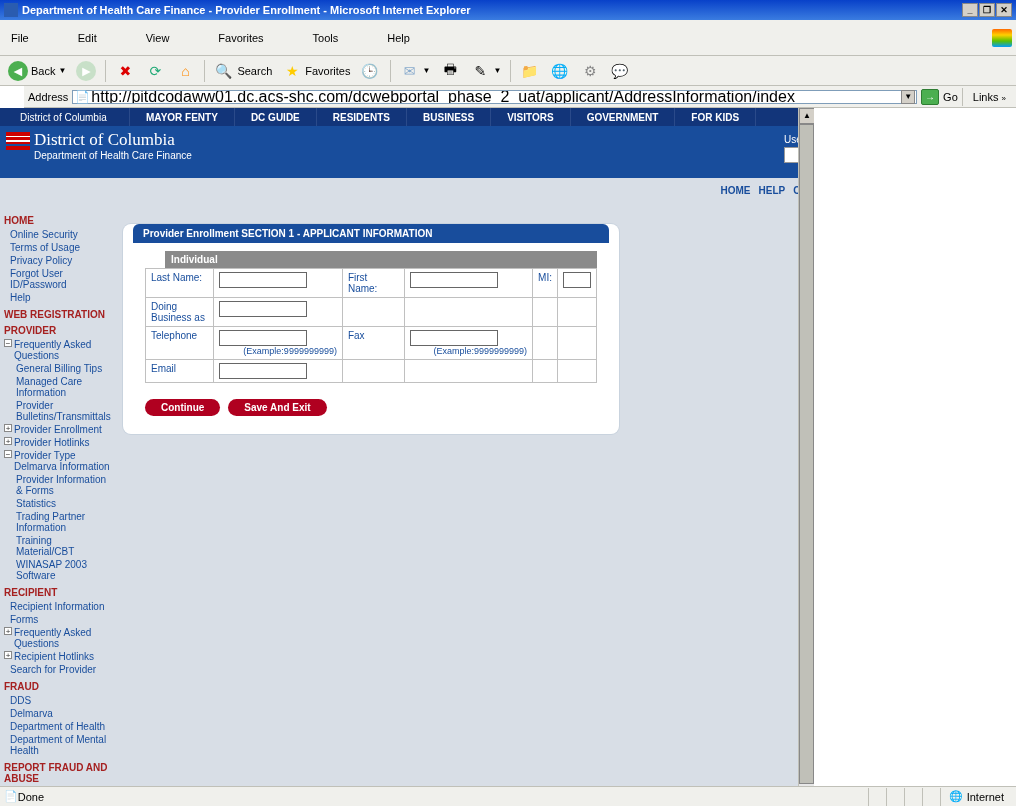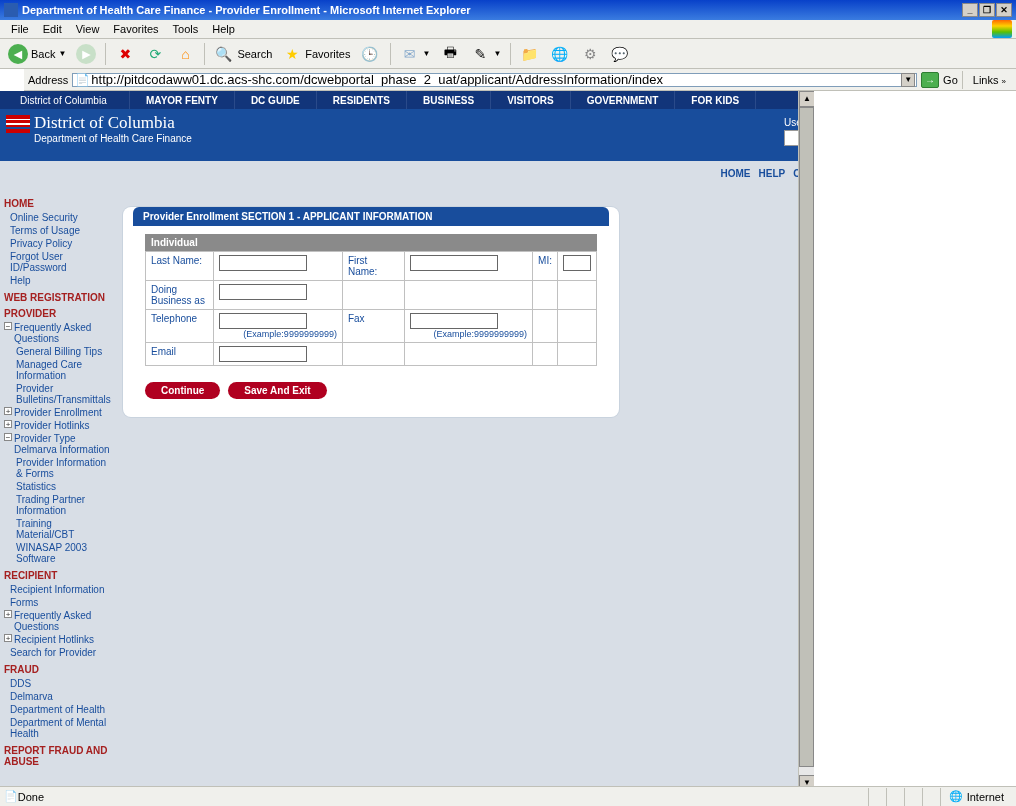--- a/index.html
+++ b/index.html
@@ -5,34 +5,34 @@
 * { margin: 0; padding: 0; box-sizing: border-box; }
 body { font-family: Tahoma, Arial, sans-serif; font-size: 11px; background: #fff; overflow: hidden; }
 
 
 .titlebar { background: linear-gradient(#0841c9, #3a7ce0); color: #fff; height: 20px; display: flex; align-items: center; padding: 0 4px; font-weight: bold; font-size: 11px; }
 .titlebar-icon { width: 14px; height: 14px; background: #2a5cb0; margin-right: 4px; }
 .titlebar-spacer { flex: 1; }
 .titlebar-btn { width: 16px; height: 14px; background: #d4d0c8; border: 1px solid #888; margin-left: 1px; display: flex; align-items: center; justify-content: center; font-size: 9px; cursor: pointer; color: #000; }
 
 
-.menubar { background: #f0f0ec; height: 19px; display: flex; align-items: center; padding: 0 4px; border-bottom: 1px solid #c0c0b8; }
+.menubar { background: #f0f0ec; height: 36px; display: flex; align-items: center; padding: 0 4px; border-bottom: 1px solid #c0c0b8; gap: 35px; }
 .menu-item { padding: 2px 7px; cursor: pointer; }
 .menubar-flag { width: 20px; height: 18px; margin-left: auto; background: linear-gradient(#ff6a00, #ffd000, #5ac000, #009cff); border-radius: 2px; }
 
 
 .toolbar { background: #f0f0ec; height: 30px; display: flex; align-items: center; padding: 0 4px; border-bottom: 1px solid #c0c0b8; gap: 2px; }
 .tb-btn { display: flex; align-items: center; padding: 2px 4px; cursor: pointer; gap: 3px; border-radius: 3px; }
 .tb-icon { width: 20px; height: 20px; display: flex; align-items: center; justify-content: center; font-size: 14px; }
 .tb-sep { width: 1px; height: 22px; background: #c0c0b8; margin: 0 3px; }
 
 
 .addressbar { background: #f0f0ec; height: 22px; display: flex; align-items: center; padding: 0 4px; border-bottom: 1px solid #c0c0b8; gap: 4px; margin-left: 24px; }
 .addressbar label { font-size: 11px; }
-.addr-input { flex: 1; height: 14px; border: 1px solid #7f9db9; background: #fff; padding: 0 20px 0 2px; font-size: 13px; position: relative; }
+.addr-input { flex: 1; height: 14px; border: 1px solid #7f9db9; background: #fff; padding: 0 20px 0 2px; font-size: 16px; position: relative; }
 .addr-input-wrap { flex: 1; position: relative; display: flex; align-items: center; }
 .addr-input-wrap .dd { position: absolute; right: 2px; width: 14px; height: 14px; background: #d4d0c8; border: 1px solid #888; text-align: center; line-height: 12px; font-size: 8px; cursor: pointer; }
 .go-btn { background: #4caf50; color: #fff; width: 18px; height: 16px; border-radius: 2px; display: flex; align-items: center; justify-content: center; cursor: pointer; font-size: 10px; border: 1px solid #2e7d32; }
 .links { padding: 0 6px; cursor: pointer; font-size: 11px; }
 
 
 .site { width: 814px; height: 700px; overflow: auto; background: #d8dee6; position: relative; }
 .site-scroll { position: absolute; right: 0; top: 0; width: 16px; height: 700px; background: #e8e8e8; border-left: 1px solid #c0c0b8; }
 .site-scroll-btn { width: 16px; height: 16px; background: #d4d0c8; border: 1px solid #888; text-align: center; font-size: 8px; line-height: 14px; cursor: pointer; }
 .site-scroll-thumb { background: #c0c0b8; border: 1px solid #888; height: 660px; cursor: pointer; }
@@ -64,21 +64,21 @@
 .sidebar { width: 115px; padding: 8px 4px; font-size: 10px; }
 .sb-heading { color: #a52020; font-weight: bold; margin: 5px 0 2px; }
 .sb-item { color: #184d9c; padding: 1px 0 1px 6px; cursor: pointer; }
 .sb-item-exp { position: relative; padding-left: 10px; }
 .sb-expander { position: absolute; left: 0; top: 1px; width: 8px; height: 8px; border: 1px solid #888; background: #fff; text-align: center; line-height: 7px; font-size: 8px; cursor: pointer; color: #333; }
 
 .main { flex: 1; padding: 12px 0 30px; }
 .panel { background: #fff; border-radius: 8px; width: 496px; margin-left: 8px; box-shadow: 0 0 0 1px #c9d3de; padding-bottom: 18px; }
 .panel-header { background: #184d9c; color: #fff; font-size: 10px; font-weight: bold; padding: 4px 10px; border-radius: 6px 6px 0 0; margin: 10px 10px 0; }
 .form-wrap { margin: 8px 22px; }
-.form-subhead { background: #8a8a8a; color: #fff; font-size: 10px; font-weight: bold; padding: 3px 6px; }
+.form-subhead { background: #8a8a8a; color: #fff; font-size: 10px; font-weight: bold; padding: 3px 6px; margin-left: 20px; }
 .form-table { width: 100%; border-collapse: collapse; }
 .form-table td { border: 1px solid #c0c0c0; padding: 3px 5px; font-size: 10px; color: #184d9c; vertical-align: top; }
 .form-table td.lbl { width: 76px; }
 .form-table td.inp { width: 106px; }
 .form-table input { width: 88px; height: 16px; border: 1px solid #666; font-size: 11px; }
 .example { font-size: 9px; color: #184d9c; margin-left: 24px; }
 .btnrow { display: flex; gap: 8px; margin: 16px 0 0 22px; }
 .pill-btn { background: #b00020; color: #fff; border: none; border-radius: 10px; padding: 3px 16px; font-size: 10px; font-weight: bold; cursor: pointer; }
 
 

